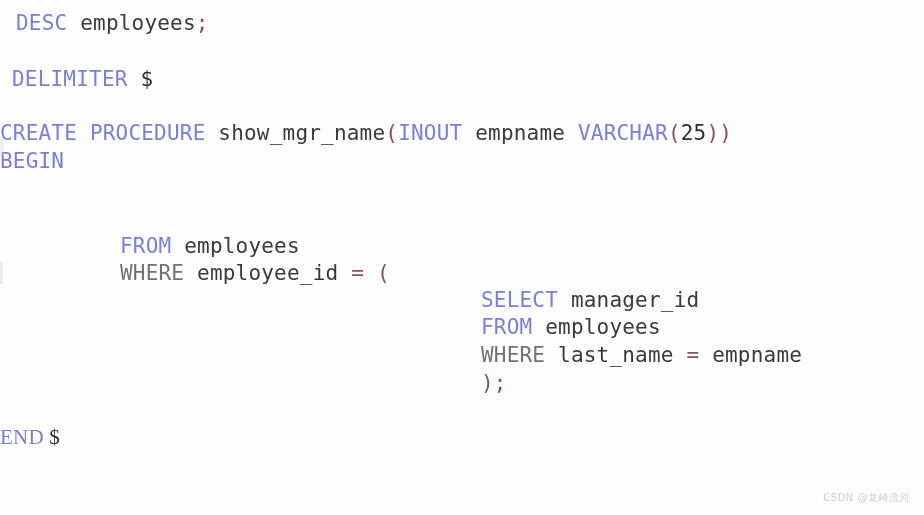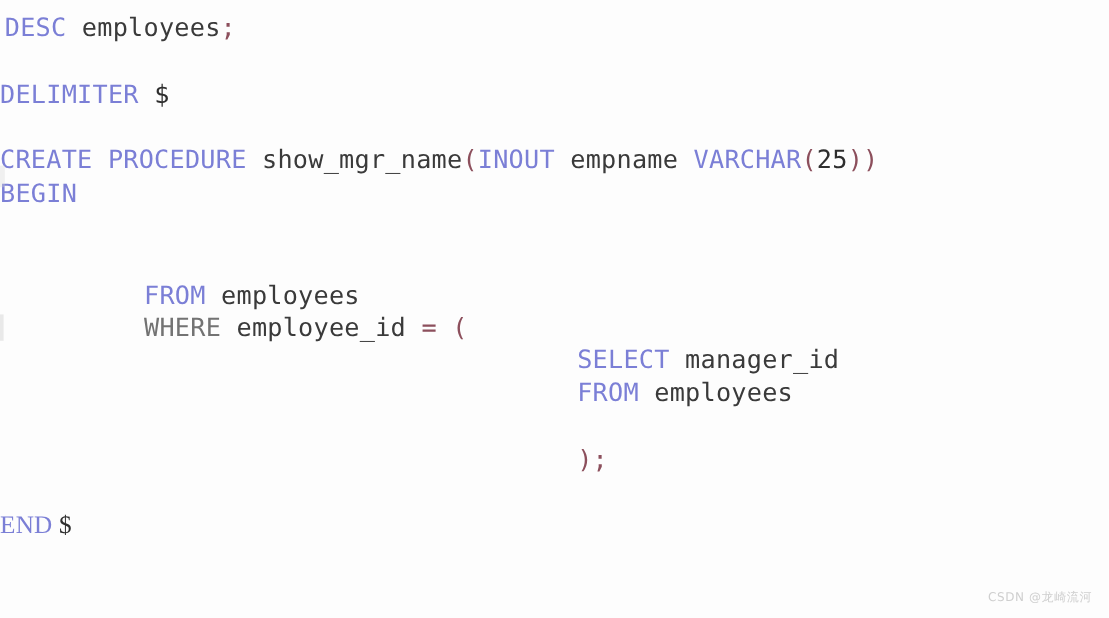--- a/index.html
+++ b/index.html
@@ -62,28 +62,29 @@
     white-space: pre;
     user-select: none;
   }
 </style>
 </head>
 <body>
 
 <div id="screen">
 
   <div class="code-layer" id="code-layer">
-      <div class="line" style="left: 4px; top: 10px; text-align: right;"><span class="kw">DESC</span><span class="id"> </span><span class="id">employees</span><span class="punc">;</span></div>
-      <div class="line" style="left: 0px; top: 66px;"><span class="kw">DELIMITER</span><span class="id"> </span><span class="sym">$</span></div>
+      <div class="line" style="left: 16px; top: 10px; text-align: right;"><span class="kw">DESC</span><span class="id"> </span><span class="id">employees</span><span class="punc">;</span></div>
+      <div class="line" style="left: 12px; top: 66px;"><span class="kw">DELIMITER</span><span class="id"> </span><span class="sym">$</span></div>
       <div class="line" style="left: 0px; top: 120px;"><span class="kw">CREATE</span><span class="id"> </span><span class="kw">PROCEDURE</span><span class="id"> </span><span class="id">show_mgr_name</span><span class="punc">(</span><span class="kw">INOUT</span><span class="id"> </span><span class="id">empname</span><span class="id"> </span><span class="kw">VARCHAR</span><span class="punc">(</span><span class="sym">25</span><span class="punc">)</span><span class="punc">)</span></div>
       <div class="line" style="left: 0px; top: 148px;"><span class="kw">BEGIN</span></div>
       <div class="line" style="left: 120px; top: 233px;"><span class="kw">FROM</span><span class="id"> </span><span class="id">employees</span></div>
       <div class="line" style="left: 120px; top: 260px;"><span class="kw-strong">WHERE</span><span class="id"> </span><span class="id">employee_id</span><span class="id"> </span><span class="punc">=</span><span class="id"> </span><span class="punc">(</span></div>
       <div class="line" style="left: 481px; top: 287px;"><span class="kw">SELECT</span><span class="id"> </span><span class="id">manager_id</span></div>
       <div class="line" style="left: 481px; top: 314px;"><span class="kw">FROM</span><span class="id"> </span><span class="id">employees</span></div>
+      <div class="line" style="left: 481px; top: 342px;"><span class="kw-strong">WHERE</span><span class="id"> </span><span class="id">last_name</span><span class="id"> </span><span class="punc">=</span><span class="id"> </span><span class="id">empname</span></div>
       <div class="line" style="left: 481px; top: 370px;"><span class="punc">)</span><span class="punc">;</span></div>
       <div class="line" style="left: 0px; top: 424px; font-family: Liberation Serif, serif;"><span class="kw">END</span><span class="id"> </span><span class="sym">$</span></div>
     </div>
 
   <div class="artifact" style="left:0px; top:262px; width:3px; height:22px;"></div>
   <div class="artifact" style="left:0px; top:138px; width:4px; height:18px; opacity:0.35;"></div>
 
   <div id="watermark">CSDN @龙崎流河</div>
 
 </div>

